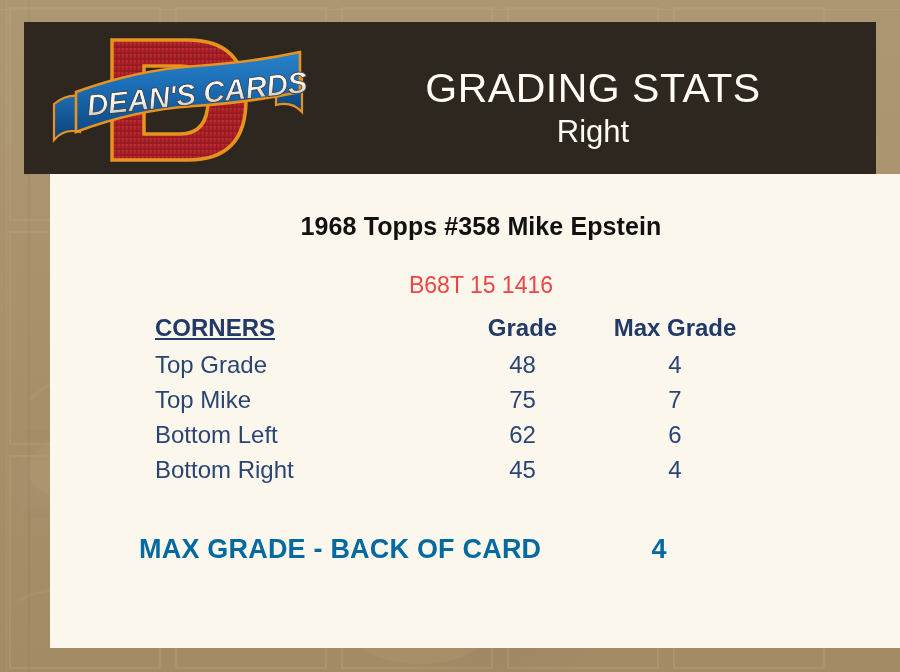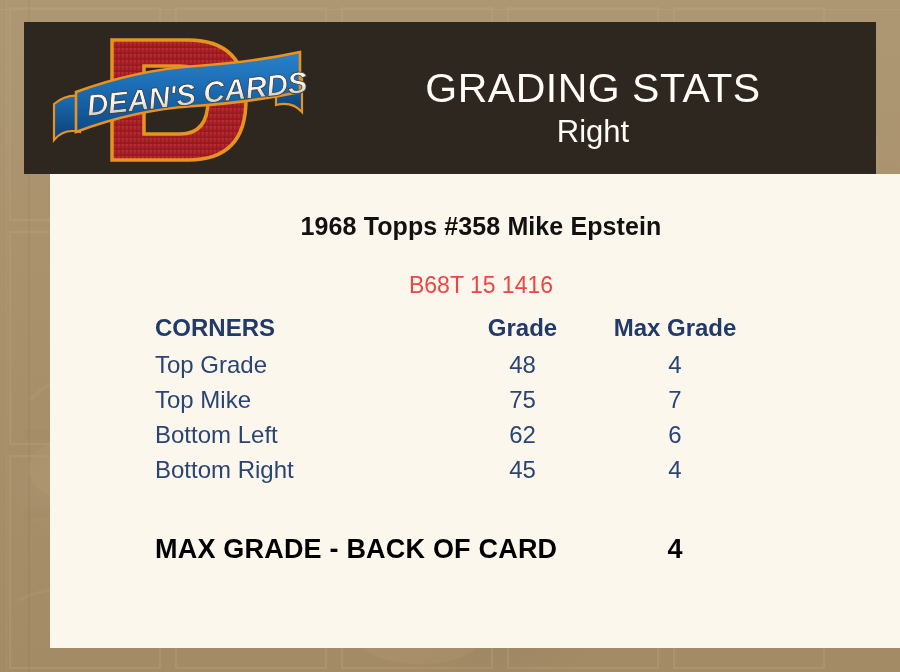--- a/index.html
+++ b/index.html
@@ -145,44 +145,44 @@
   .col-value  { width: 155px; }
   .col-grade  { width: 150px; }
 
   .stats-table thead th {
     font-size: 24px;
     font-weight: bold;
     height: 38px;
     vertical-align: middle;
     color: #223a68;
   }
-  .th-corners { text-align: left; padding-left: 2px; }
+  .th-corners { text-align: left; padding-left: 2px; text-decoration: underline; }
   .th-value   { text-align: center; }
   .th-grade   { text-align: center; }
 
   .stats-table tbody td {
     font-size: 24px;
     font-weight: normal;
     height: 35px;
     vertical-align: middle;
     color: #2a4573;
   }
   .td-label { text-align: left; padding-left: 45px; }
   .td-value { text-align: center; }
   .td-grade { text-align: center; }
 
   
   .summary-row {
     position: absolute;
-    left: 105px;
+    left: 89px;
     top: 360px;
     width: 595px;
     display: flex;
     align-items: flex-start;
-    color: #000000;
+    color: #0369a1;
   }
   .summary-label {
     flex: 0 0 445px;
     font-size: 27px;
     font-weight: bold;
     letter-spacing: 0.2px;
     white-space: nowrap;
   }
   .summary-value {
     flex: 0 0 150px;

